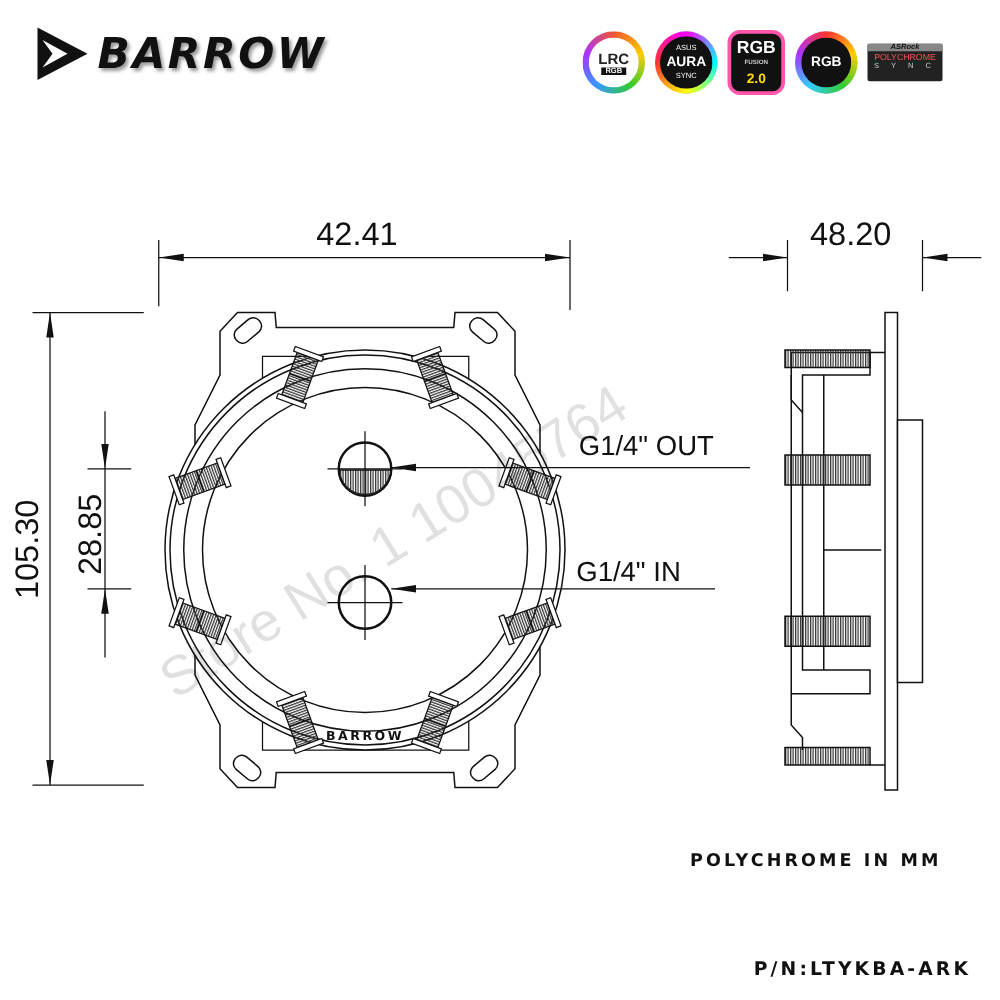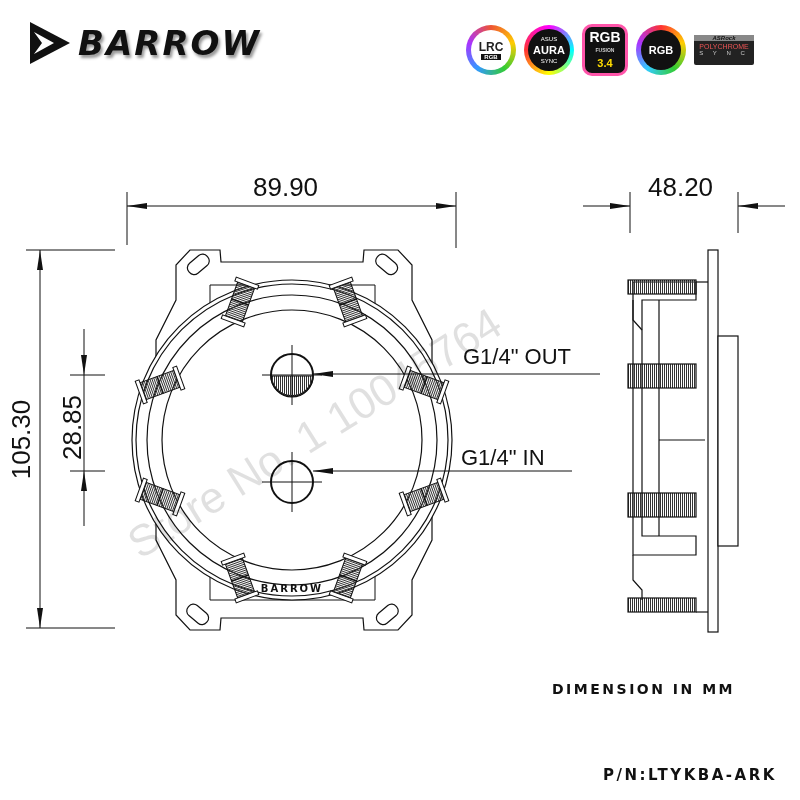--- a/index.html
+++ b/index.html
@@ -43,21 +43,21 @@
     <small>RGB</small>
   </div>
   <div class="badge b-aura">
     <small>ASUS</small>
     <span>AURA</span>
     <small>SYNC</small>
   </div>
   <div class="badge b-fusion">
     <span>RGB</span>
     <small>FUSION</small>
-    <b>3.4</b>
+    <b>2.0</b>
   </div>
   <div class="badge b-rgb">
     <span>RGB</span>
   </div>
   <div class="b-asrock">
     <span class="top">ASRock</span>
     <span class="mid">POLYCHROME</span>
     <span class="bot">S Y N C</span>
   </div>
 </div>
@@ -165,22 +165,22 @@
     <line x1="659" y1="440" x2="705" y2="440"></line>
     <line x1="696" y1="282" x2="708" y2="282"></line>
     <line x1="696" y1="612" x2="708" y2="612"></line>
   </g>
 
   <text x="140" y="560" transform="rotate(-32 140 560)" font-family="Liberation Sans, sans-serif" font-size="44" fill="#000" fill-opacity="0.12">Store No. 1 10045764</text>
 
   <text x="292" y="592" text-anchor="middle" font-family="DejaVu Sans, sans-serif" font-weight="bold" font-size="10" letter-spacing="2" fill="#111">BARROW</text>
 </svg>
 
-<div class="abs dim" style="left:253px; top:172px;">89.90</div>
+<div class="abs dim" style="left:253px; top:172px;">42.41</div>
 <div class="abs dim" style="left:648px; top:172px;">48.20</div>
 <div class="abs dim" style="left:-18px; top:424px; transform:rotate(-90deg); transform-origin:center;">105.30</div>
 <div class="abs dim" style="left:40px; top:412px; transform:rotate(-90deg); transform-origin:center;">28.85</div>
 
 <div class="abs label" style="left:463px; top:344px;">G1/4" OUT</div>
 <div class="abs label" style="left:461px; top:445px;">G1/4" IN</div>
 
-<div class="abs footer" style="left:552px; top:681px;">DIMENSION IN MM</div>
+<div class="abs footer" style="left:552px; top:681px;">POLYCHROME IN MM</div>
 <div class="abs footer" style="left:603px; top:766px; font-size:15px;">P/N:LTYKBA-ARK</div>
 
 </body></html>

